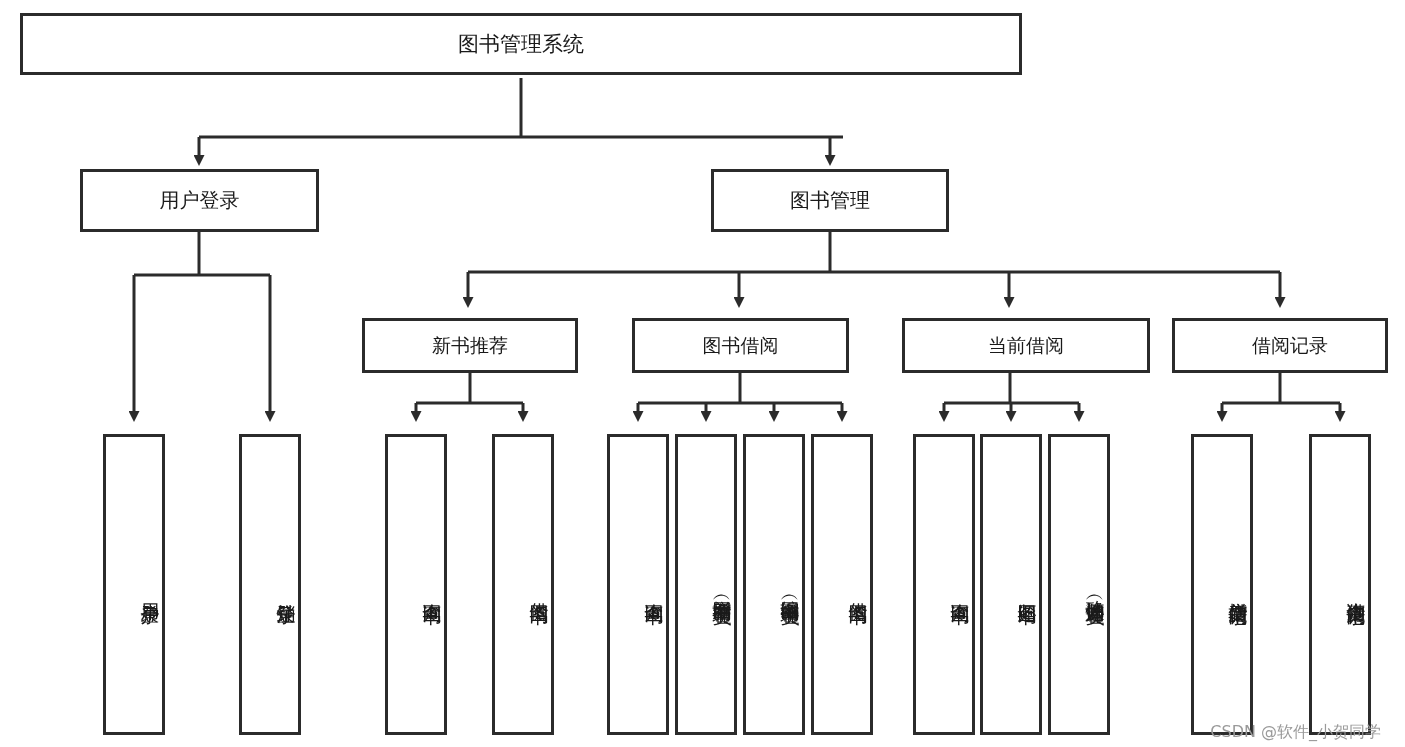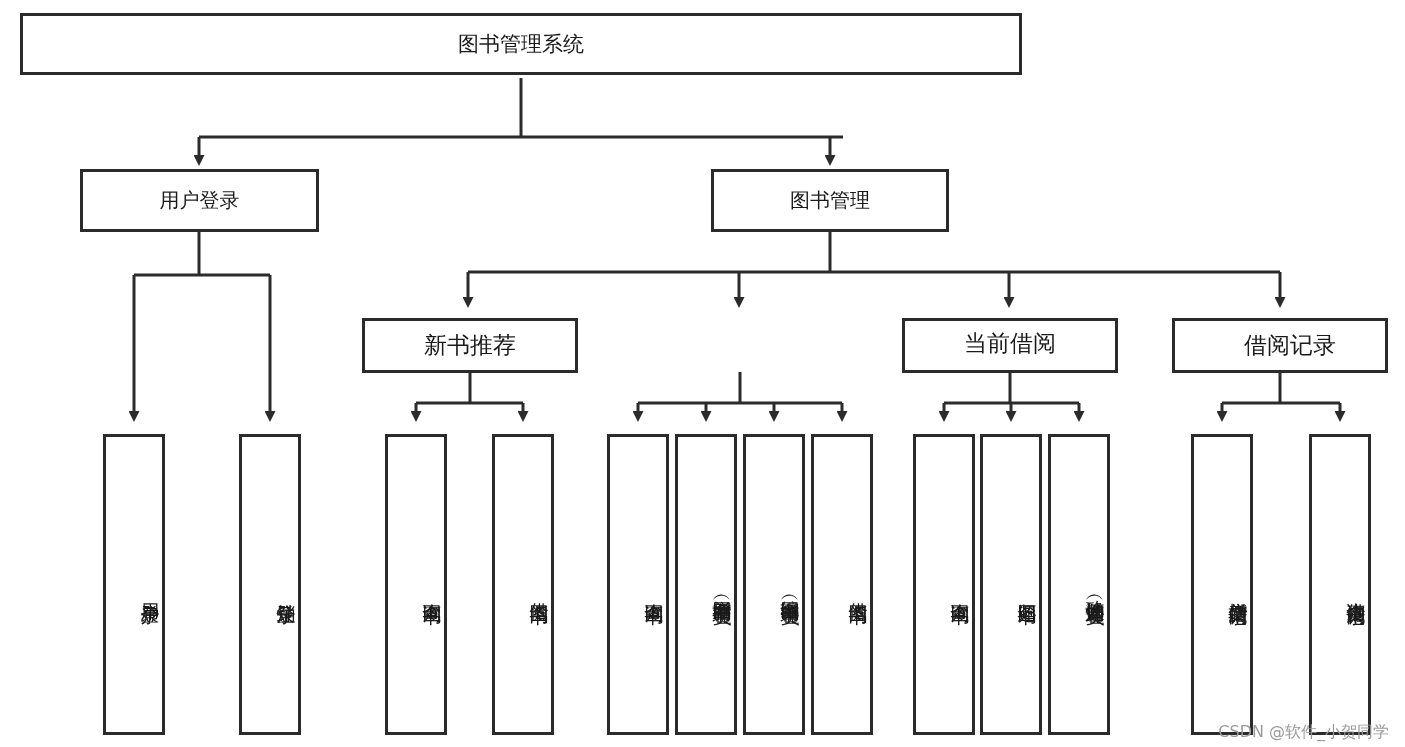--- a/index.html
+++ b/index.html
@@ -37,39 +37,39 @@
     z-index: 2;
   }
   .node.root {
     font-size: 21px;
     text-align: right;
   }
   .node.lvl2 {
     font-size: 20px;
   }
   .node.lvl3 {
-    font-size: 23px;
+    font-size: 19px;
   }
   .node.leaf {
     font-size: 19px;
     writing-mode: vertical-rl;
     text-orientation: upright;
     padding-top: 10px;
     align-items: flex-start;
     justify-content: center;
     letter-spacing: 1px;
   }
   .node.leaf .lbl {
     writing-mode: vertical-rl;
     text-orientation: upright;
     white-space: nowrap;
   }
   .watermark {
     position: absolute;
-    right: 16px;
+    right: 24px;
     bottom: 4px;
     font-size: 16px;
     color: #9a9a9a;
     z-index: 5;
     white-space: nowrap;
   }
 </style>
 </head>
 <body>
 
@@ -132,21 +132,24 @@
   <div class="node lvl2" style="left:80px; top:169px; width:239px; height:63px;">
     <span class="lbl">用户登录</span>
   </div>
   <div class="node lvl2" style="left:711px; top:169px; width:238px; height:63px;align-items:center;">
     <span class="lbl">图书管理</span>
   </div>
 
   <div class="node lvl3" style="left:362px; top:318px; width:216px; height:55px;">
     <span class="lbl">新书推荐</span>
   </div>
-  <div class="node lvl3" style="left:902px; top:318px; width:216px; height:55px;font-family:Liberation Mono, monospace;">
+  <div class="node lvl3" style="left:632px; top:318px; width:217px; height:55px;">
+    <span class="lbl">图书借阅</span>
+  </div>
+  <div class="node lvl3" style="left:902px; top:318px; width:248px; height:55px;">
     <span class="lbl">当前借阅</span>
   </div>
   <div class="node lvl3" style="left:1172px; top:318px; width:216px; height:55px;padding-left:20px;">
     <span class="lbl">借阅记录</span>
   </div>
 
   <div class="node leaf" style="left:103px; top:434px; width:62px; height:301px;">
     <span class="lbl">用户登录</span>
   </div>
   <div class="node leaf" style="left:239px; top:434px; width:62px; height:301px;">

